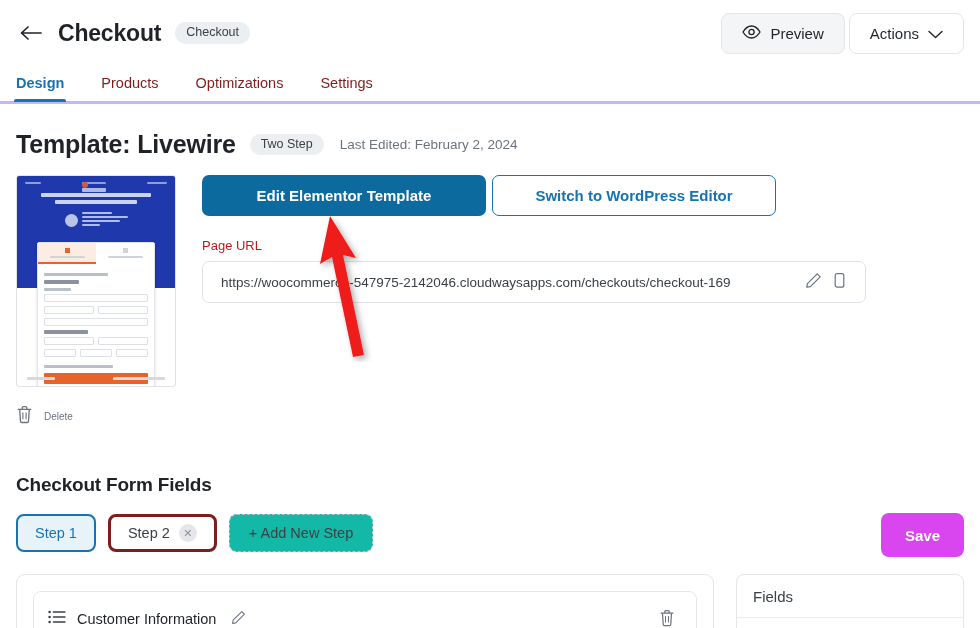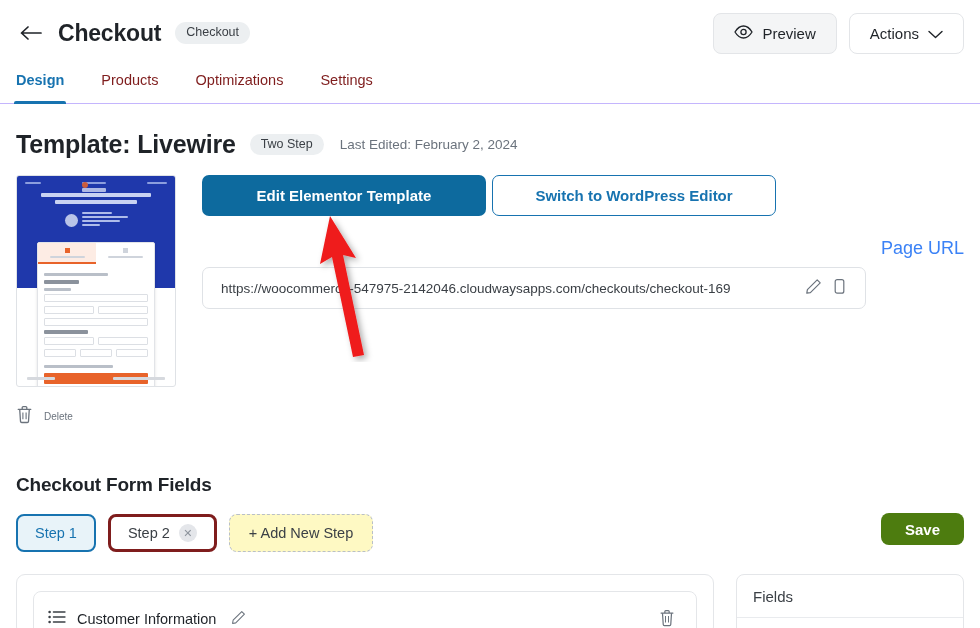--- a/index.html
+++ b/index.html
@@ -34,28 +34,28 @@
     padding: 4px 11px 5px; line-height: 1;
   }
   .header-spacer { flex: 1; }
   .hdr-btn {
     display: flex; align-items: center; gap: 9px;
     height: 41px; padding: 0 20px;
     background: #f4f5f6; border: 1px solid #e3e5e8;
     border-radius: 8px; font-size: 15px; color: #1f2328;
     cursor: pointer; font-family: inherit;
   }
-  .hdr-btn + .hdr-btn { margin-left: 12px; justify-content: center; }
+  .hdr-btn + .hdr-btn { margin-left: 4px; justify-content: center; }
   .hdr-btn.ghost { background: #ffffff; }
 
   
   .tabs {
-    display: flex; 
+    display: flex; align-items: flex-end;
     padding: 0 16px; height: 38px;
-    border-bottom: 1px solid #c4b5fd;
+    border-bottom: 3px solid #c4b5fd;
     position: relative;
   }
   .tab {
     font-size: 14.5px; color: #7f1d1d;
     padding: 0 0 10px 0; margin-right: 37px;
     cursor: pointer; position: relative;
     background: none; border: none; font-family: inherit;
   }
   .tab.active { color: #1773b0; font-weight: bold; }
   .tab.active::after {
@@ -128,21 +128,21 @@
     font-size: 15px; font-weight: bold;
     cursor: pointer; font-family: inherit;
   }
   .btn-outline {
     width: 284px; height: 41px;
     background: #ffffff; color: #1773b0;
     border: 1px solid #1773b0; border-radius: 7px;
     font-size: 15px; font-weight: bold;
     cursor: pointer; font-family: inherit;
   }
-  .url-label { margin-top: 22px; font-size: 18px; color: #3b82f6; text-align: right; }
+  .url-label { margin-top: 22px; font-size: 13px; color: #b91c1c; }
   .url-box {
     margin-top: 8px; width: 664px; height: 42px;
     border: 1px solid #dfe2e6; border-radius: 7px;
     display: flex; align-items: center; padding: 0 13px 0 18px;
     background: #ffffff;
   }
   .url-text {
     flex: 1; font-size: 13.5px; color: #3b4046;
     white-space: nowrap; overflow: hidden; text-overflow: ellipsis;
   }
@@ -177,27 +177,27 @@
   }
   .step-x {
     width: 18px; height: 18px; border-radius: 50%;
     background: #e4e6ea; color: #8c939c;
     display: flex; align-items: center; justify-content: center;
     font-size: 11px; line-height: 1;
   }
   .step-add {
     height: 38px; display: flex; align-items: center;
     padding: 0 19px; border-radius: 8px; font-size: 14.5px;
-    background: #fef9c3; border: 1px dashed #b9bfc8; color: #3b4046;
+    background: #14b8a6; border: 1px dashed #b9bfc8; color: #3b4046;
     cursor: pointer; font-family: inherit;
   }
   .save-btn {
     position: absolute; right: 0; top: -1px;
-    height: 32px; padding: 0 24px;
-    background: #4d7c0f; color: #ffffff; border: none;
+    height: 44px; padding: 0 24px;
+    background: #d946ef; color: #ffffff; border: none;
     border-radius: 8px; font-size: 15px; font-weight: bold;
     cursor: pointer; font-family: inherit;
   }
 
   
   .panels { display: flex; gap: 22px; margin: 22px 16px 0 16px; }
   .panel-left {
     flex: 1; border: 1px solid #e4e6e9; border-radius: 9px;
     padding: 16px 16px 0 16px; background: #ffffff; height: 62px; overflow: hidden;
   }

